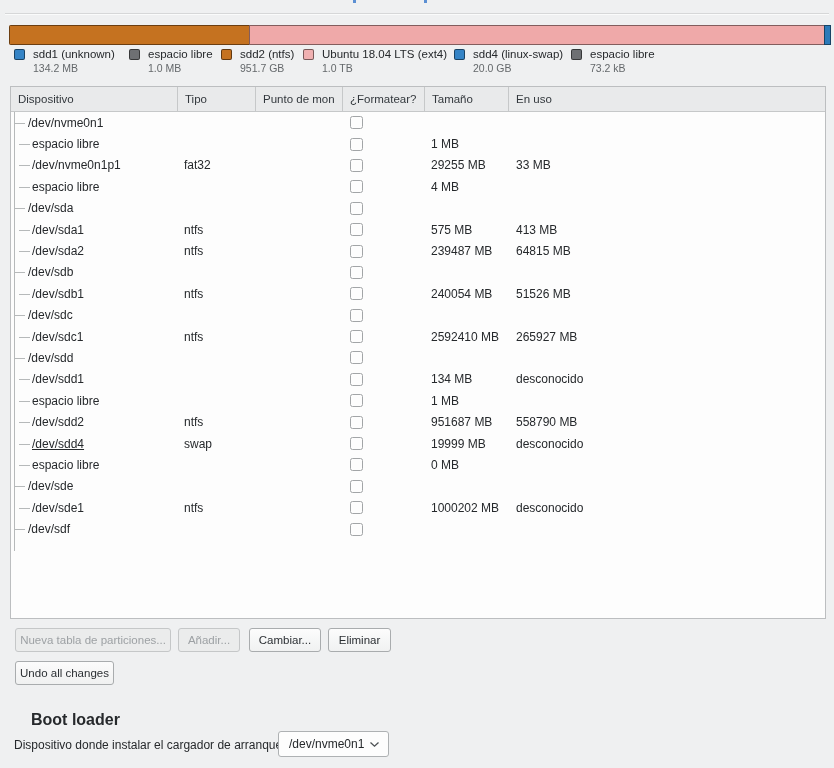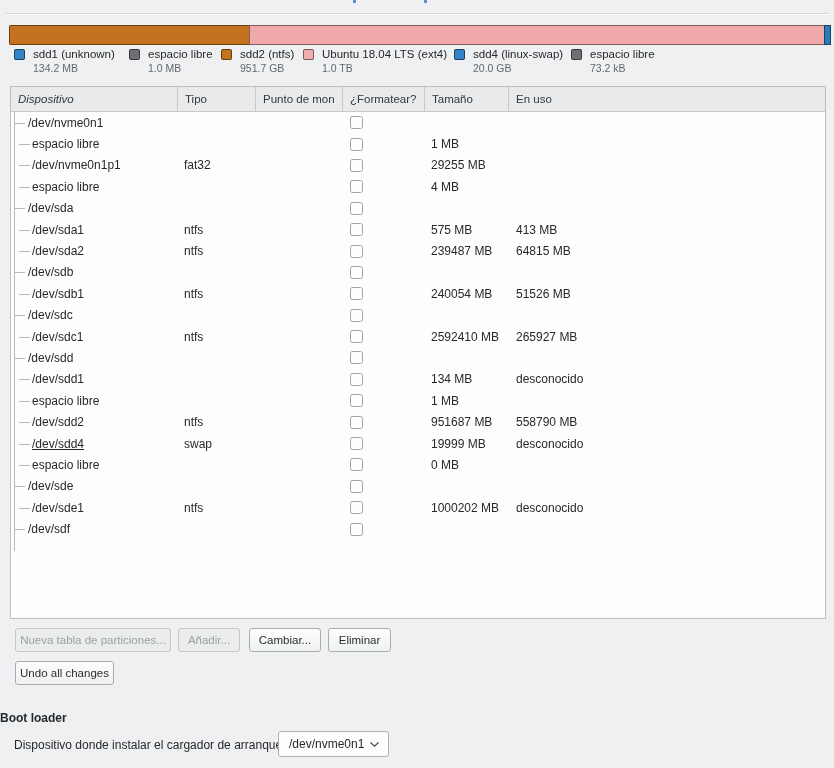--- a/index.html
+++ b/index.html
@@ -36,21 +36,21 @@
   .checkbox{width:13px;height:13px;border:1px solid #a2a5a7;border-radius:2.5px;
             background:#fdfdfd;margin-left:7px;box-sizing:border-box;}
   .row.selected .cell-format{background:#d8d9da;}
   
   .btn{position:absolute;height:24px;border:1px solid #a9acae;border-radius:3px;
        background:linear-gradient(#fcfcfc,#f0f1f1);font-size:11.5px;color:#2b2f33;
        display:flex;align-items:center;justify-content:center;box-sizing:border-box;
        font-family:inherit;white-space:nowrap;}
   .btn.disabled{background:#ebecec;border-color:#c5c7c8;color:#9da1a4;}
   
-  .bl-heading{position:absolute;left:0;top:711px;font-size:12px;font-weight:bold;color:#26292c;}
+  .bl-heading{position:absolute;left:31px;top:711px;font-size:16px;font-weight:bold;color:#26292c;}
   .bl-label{position:absolute;left:14px;top:738px;font-size:12px;color:#26292c;}
   .combo{position:absolute;left:278px;top:731px;width:111px;height:26px;background:#fdfdfd;
          border:1px solid #aeb1b3;border-radius:3px;display:flex;align-items:center;
          justify-content:space-between;box-sizing:border-box;padding:0 8px 0 10px;
          font-size:12px;color:#26292c;}
 </style>
 </head>
 <body>
 
 <div class="page">
@@ -93,21 +93,21 @@
       </div>
       <div class="legend-item" style="left: 571px;">
         <span class="legend-chip" style="background: rgb(110, 112, 115);"></span>
         <div class="legend-label">espacio libre</div>
         <div class="legend-size">73.2 kB</div>
       </div>
     </div>
 
   <div class="ptable">
     <div class="thead">
-        <div class="th" style="width: 167px; font-style: italic;">Dispositivo</div>
+        <div class="th" style="width: 167px;">Dispositivo</div>
         <div class="th" style="width: 78px;">Tipo</div>
         <div class="th" style="width: 87px;">Punto de mon</div>
         <div class="th" style="width: 82px;">¿Formatear?</div>
         <div class="th" style="width: 84px;">Tamaño</div>
         <div class="th" style="width: 318px;">En uso</div>
       </div>
     <div class="tbody">
         <div class="row">
           <span class="dash" style="left: 3px; width: 11px;"></span>
           <div class="cell" style="width: 167px; padding-left: 17px;">/dev/nvme0n1</div>
@@ -132,20 +132,21 @@
         </div>
         <div class="row">
           <span class="dash" style="left: 8px; width: 11px;"></span>
           <div class="cell" style="width: 167px; padding-left: 21px;">/dev/nvme0n1p1</div>
           <div class="cell" style="width: 78px; padding-left: 6px;">fat32</div>
           <div class="cell" style="width: 87px; padding-left: 6px;"></div>
           <div class="cell cell-format" style="width: 82px; padding-left: 0px;">
             <div class="checkbox"></div>
           </div>
           <div class="cell" style="width: 84px; padding-left: 6px;">29255 MB</div>
+          <div class="cell" style="width: 318px; padding-left: 7px;">33 MB</div>
         </div>
         <div class="row">
           <span class="dash" style="left: 8px; width: 11px;"></span>
           <div class="cell" style="width: 167px; padding-left: 21px;">espacio libre</div>
           <div class="cell" style="width: 78px; padding-left: 6px;"></div>
           <div class="cell" style="width: 87px; padding-left: 6px;"></div>
           <div class="cell cell-format" style="width: 82px; padding-left: 0px;">
             <div class="checkbox"></div>
           </div>
           <div class="cell" style="width: 84px; padding-left: 6px;">4 MB</div>

